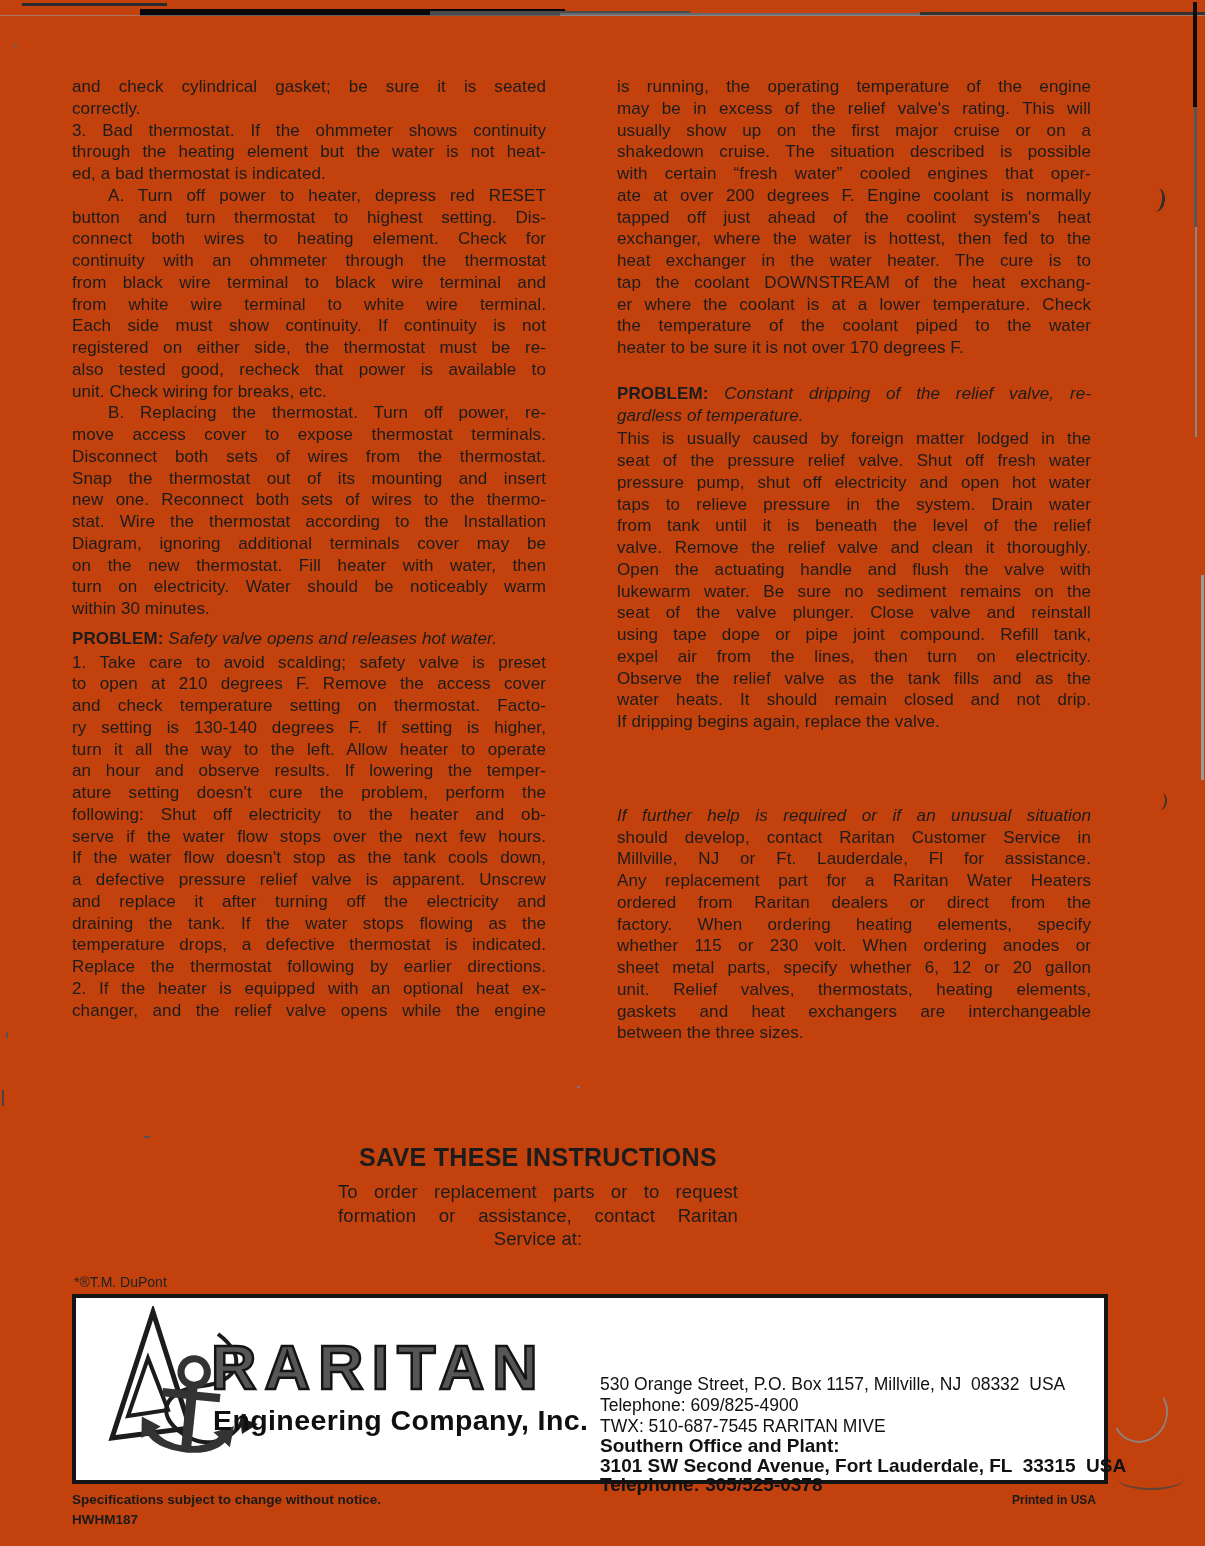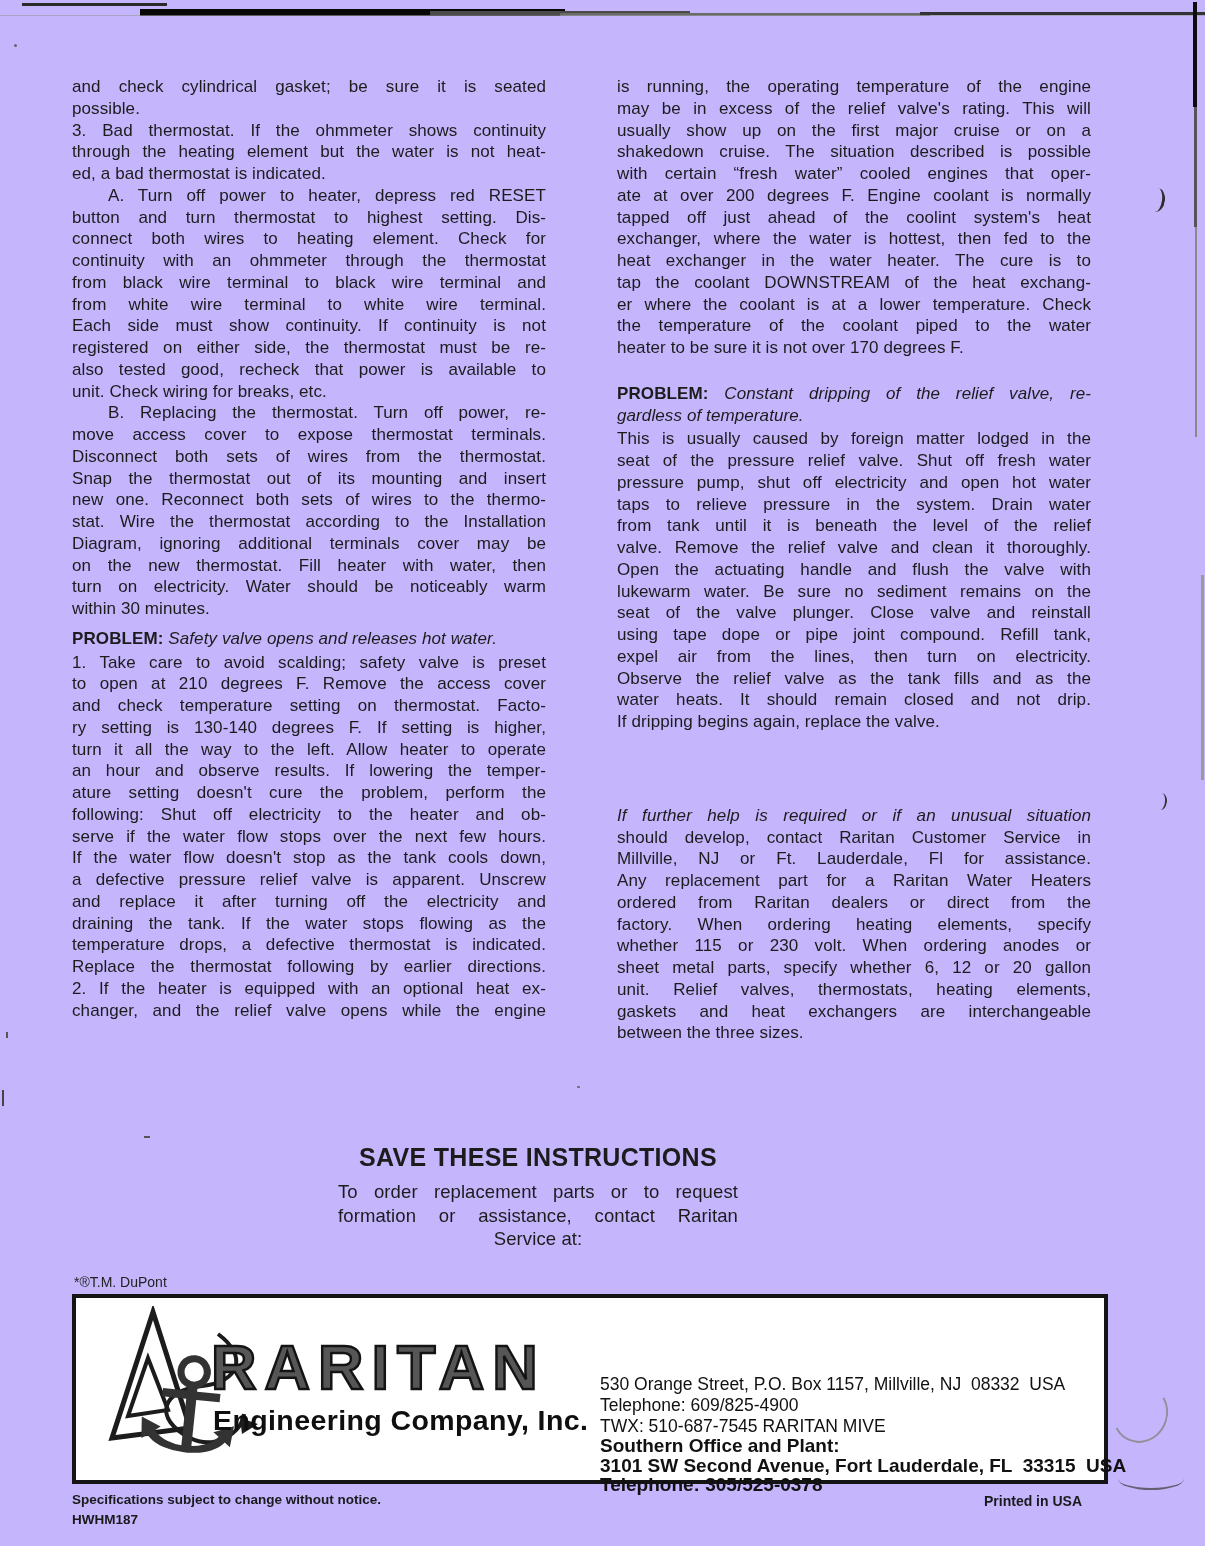--- a/index.html
+++ b/index.html
@@ -1,16 +1,16 @@
 <!DOCTYPE html>
 <html><head>
 <meta charset="utf-8">
 <style>
   html,body{margin:0;padding:0;background:#e8e8e8;}
-  .page{position:relative;width:1205px;height:1546px;background:#c4b5fd;overflow:hidden;
+  .page{position:relative;width:1205px;height:1546px;background:#c2410c;overflow:hidden;
         font-family:"Liberation Sans",sans-serif;color:#1c1c1c;}
   
   .col{position:absolute;top:76px;width:474px;}
   #colL{left:72px;} #colR{left:617px;}
   .line{font-size:17px;line-height:21.75px;height:21.75px;letter-spacing:.1px;}
   .just{text-align:justify;overflow:hidden;}
   .just::after{content:"";display:inline-block;width:100%;}
   .ind{text-indent:36px;}
   .ctr{text-align:center;}
   .line b{font-weight:700;}
@@ -27,21 +27,21 @@
   .brand{position:absolute;left:135px;top:38px;font-size:63px;font-weight:700;letter-spacing:8px;
          color:#565656;-webkit-text-stroke:2.5px #141414;line-height:1;white-space:nowrap;}
   .subtitle{position:absolute;left:137px;top:106px;font-size:28.5px;font-weight:700;letter-spacing:.4px;color:#0f0f0f;white-space:nowrap;}
   .addr{position:absolute;left:524px;top:40px;color:#111;margin-top:36px;}
   .addr .big{font-size:17.5px;line-height:20.8px;white-space:pre;}
   .addr .small{font-size:19px;line-height:19.3px;font-weight:600;white-space:pre;}
   
   .foot{position:absolute;font-weight:700;color:#1a1a1a;}
   #footL1{left:72px;top:1492px;font-size:13.5px;}
   #footL2{left:72px;top:1512px;font-size:13.5px;}
-  #footR{left:984px;top:1493px;font-size:14px;}
+  #footR{left:1012px;top:1493px;font-size:12px;}
   
   .art{position:absolute;pointer-events:none;}
   .arc-r{border:0;border-right:3px solid #2e2e2e;border-radius:50%;}
 </style>
 </head>
 <body>
 
 <div class="page">
 
   <div class="art" style="left:22px;top:3px;width:145px;height:3px;background:#2a2a2a;"></div>
@@ -61,21 +61,21 @@
   <div class="art" style="left:1112px;top:1383px;width:52px;height:56px;border:2px solid #8a8a8a;border-radius:50%;border-top-color:transparent;border-left-color:transparent;transform:rotate(15deg);opacity:.85;"></div>
   <div class="art" style="left:1118px;top:1468px;width:66px;height:20px;border-bottom:2px solid #444;border-radius:50%;opacity:.75;"></div>
   <div class="art" style="left:2px;top:1090px;width:2px;height:16px;background:#444;"></div>
   <div class="art" style="left:144px;top:1136px;width:6px;height:2px;background:#555;"></div>
   <div class="art" style="left:14px;top:44px;width:3px;height:3px;background:#666;border-radius:50%;"></div>
   <div class="art" style="left:6px;top:1032px;width:2px;height:6px;background:#555;"></div>
   <div class="art" style="left:577px;top:1086px;width:3px;height:2px;background:#777;"></div>
 
   <div class="col" id="colL">
       <div class="line just">and check cylindrical gasket; be sure it is seated</div>
-      <div class="line">possible.</div>
+      <div class="line">correctly.</div>
       <div class="line just">3. Bad thermostat. If the ohmmeter shows continuity</div>
       <div class="line just">through the heating element but the water is not heat-</div>
       <div class="line">ed, a bad thermostat is indicated.</div>
       <div class="line just ind">A. Turn off power to heater, depress red RESET</div>
       <div class="line just">button and turn thermostat to highest setting. Dis-</div>
       <div class="line just">connect both wires to heating element. Check for</div>
       <div class="line just">continuity with an ohmmeter through the thermostat</div>
       <div class="line just">from black wire terminal to black wire terminal and</div>
       <div class="line just">from white wire terminal to white wire terminal.</div>
       <div class="line just">Each side must show continuity. If continuity is not</div>

